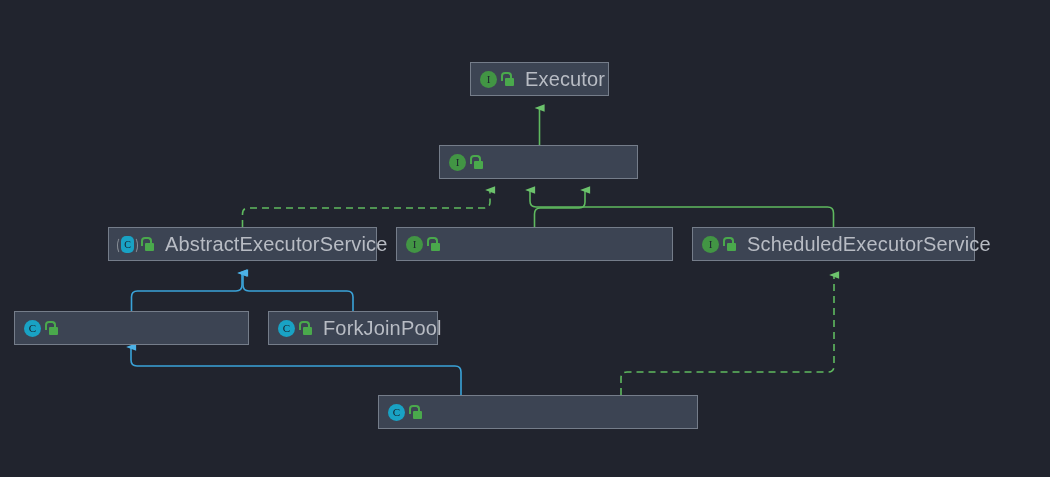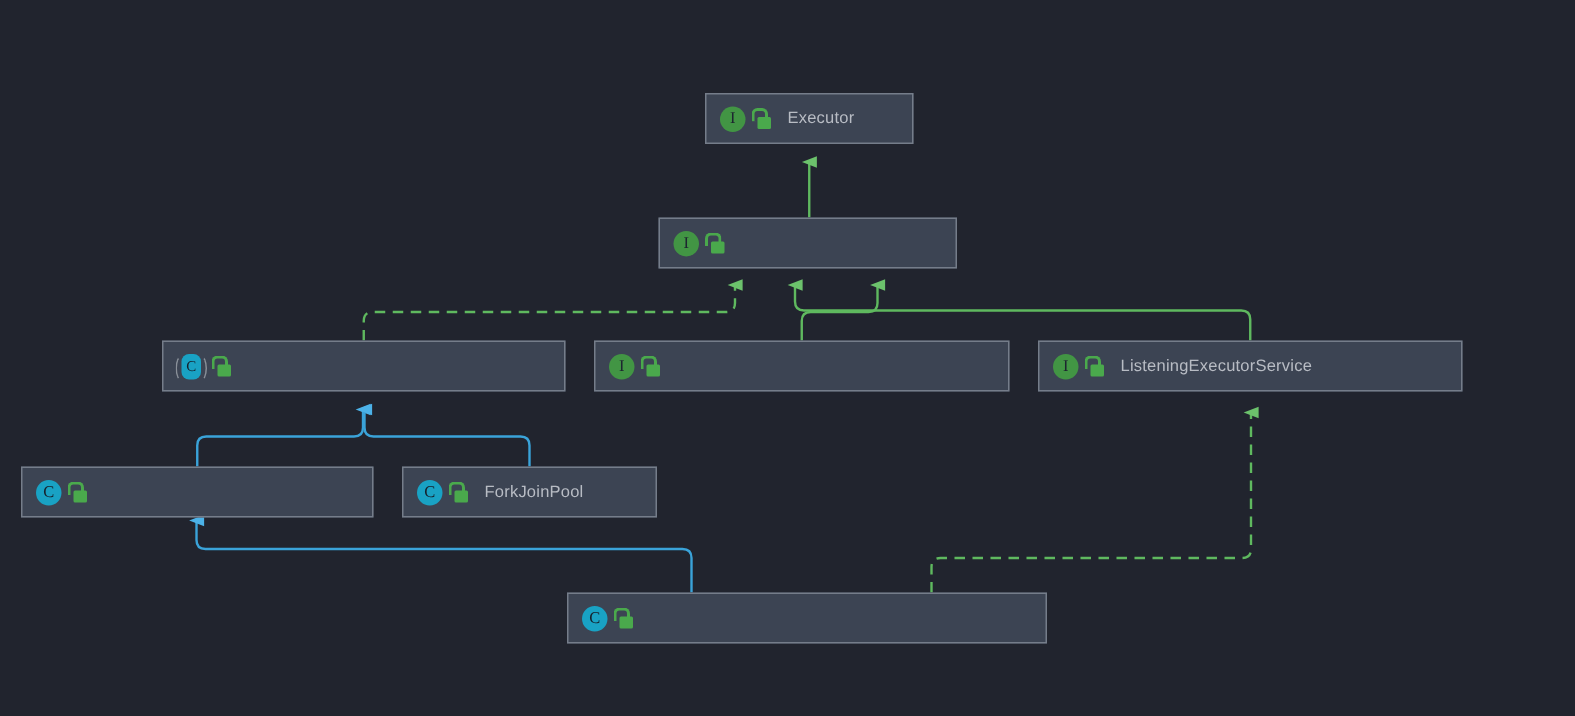--- a/index.html
+++ b/index.html
@@ -29,21 +29,21 @@
     display: flex;
     align-items: center;
     background: #3c4453;
     border: 1px solid #757d8a;
     height: 34px;
     padding: 0 13px 0 9px;
     white-space: nowrap;
   }
   .node-label {
     color: #b8bcc4;
-    font-size: 11px;
+    font-size: 20px;
     letter-spacing: 0.15px;
     margin-left: 11px;
   }
   .icon-group {
     display: flex;
     align-items: center;
     flex: 0 0 auto;
   }
   .type-icon {
     width: 17px;
@@ -212,20 +212,21 @@
         <span class="brk l"></span>
         <span class="disc"></span>
         <span class="glyph">C</span>
         <span class="brk r"></span>
       </span>
       <span class="lock-icon">
         <span class="shackle"></span>
           <span class="body"></span>
       </span>
     </span>
+    <span class="node-label">AbstractExecutorService</span>
   </div>
 
   <div class="node" style="left:396px; top:227px; width:277px;">
     <span class="icon-group">
       <span class="type-icon iface">
         <span class="disc"></span>
         <span class="glyph">I</span>
       </span>
       <span class="lock-icon">
         <span class="shackle"></span>
@@ -238,21 +239,21 @@
     <span class="icon-group">
       <span class="type-icon iface">
         <span class="disc"></span>
         <span class="glyph">I</span>
       </span>
       <span class="lock-icon">
         <span class="shackle"></span>
           <span class="body"></span>
       </span>
     </span>
-    <span class="node-label">ListeningExecutorService</span>
+    <span class="node-label">ScheduledExecutorService</span>
   </div>
 
   <div class="node" style="left:14px; top:311px; width:235px;">
     <span class="icon-group">
       <span class="type-icon cls">
         <span class="disc"></span>
         <span class="glyph">C</span>
       </span>
       <span class="lock-icon">
         <span class="shackle"></span>

